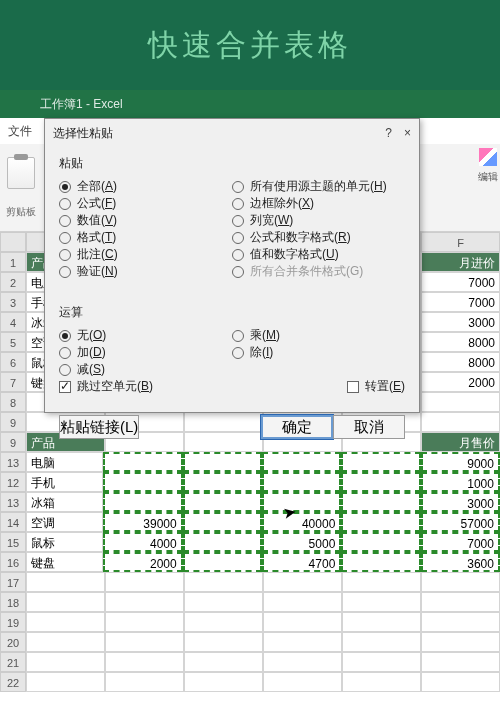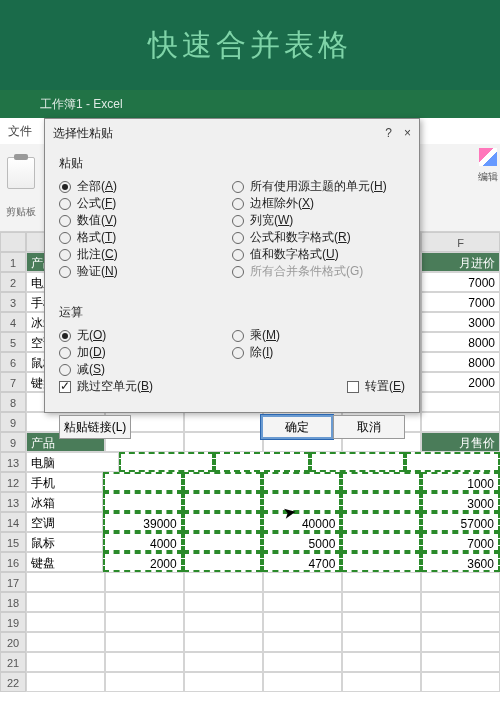--- a/index.html
+++ b/index.html
@@ -35,21 +35,21 @@
 .opts{display:flex}
 .optcol{flex:1;display:flex;flex-direction:column;}
 .opt{display:flex;align-items:center;gap:6px;color:#222}
 .opt.dis{color:#999}
 .radio{width:12px;height:12px;border:1px solid #666;border-radius:50%;position:relative;flex-shrink:0}
 .radio.on:after{content:"";position:absolute;inset:2px;background:#222;border-radius:50%}
 .chk{width:12px;height:12px;border:1px solid #666;position:relative;flex-shrink:0;background:#fff}
 .chk.on:after{content:"✓";position:absolute;top:-3px;left:0;font-size:12px;color:#222}
 .bottom-row{display:flex;justify-content:space-between;}
 .dlg-footer{display:flex;justify-content:space-between;align-items:center;padding:10px 14px}
-.btn{min-width:72px;height:24px;border:1px solid #999;background:#f4f4f4;font-size:12px;display:flex;align-items:center;justify-content:center;cursor:default}
+.btn{min-width:72px;height:24px;border:1px solid #999;background:#f4f4f4;font-size:15px;display:flex;align-items:center;justify-content:center;cursor:default}
 .btn.primary{border:2px solid #6b9bd1;box-shadow:0 0 0 1px #2a66b0}
 .rt-btns{display:flex;}
 .u{text-decoration:underline}
 
 .editstrip{position:absolute;right:2px;top:148px;font-size:10px;color:#555;display:flex;flex-direction:column;align-items:center;gap:4px}
 .pencil{width:18px;height:18px;background:linear-gradient(135deg,#f7b 0 40%,#fff 40% 60%,#69f 60%)}
 .cursor{position:absolute;left:283px;top:503px;font-size:16px;color:#000;pointer-events:none;transform:rotate(-10deg)}
 </style>
 </head>
 <body>
@@ -179,20 +179,21 @@
         <div class="cell"></div>
         <div class="cell hdrF">月售价</div>
       </div>
       <div class="row">
         <div class="rh">13</div>
         <div class="cell l">电脑</div>
         <div class="cell marq"></div>
         <div class="cell marq"></div>
         <div class="cell marq"></div>
         <div class="cell marq"></div>
+        <div class="cell marq">9000</div>
       </div>
       <div class="row">
         <div class="rh">12</div>
         <div class="cell l">手机</div>
         <div class="cell marq"></div>
         <div class="cell marq"></div>
         <div class="cell marq"></div>
         <div class="cell marq"></div>
         <div class="cell marq">1000</div>
       </div>

